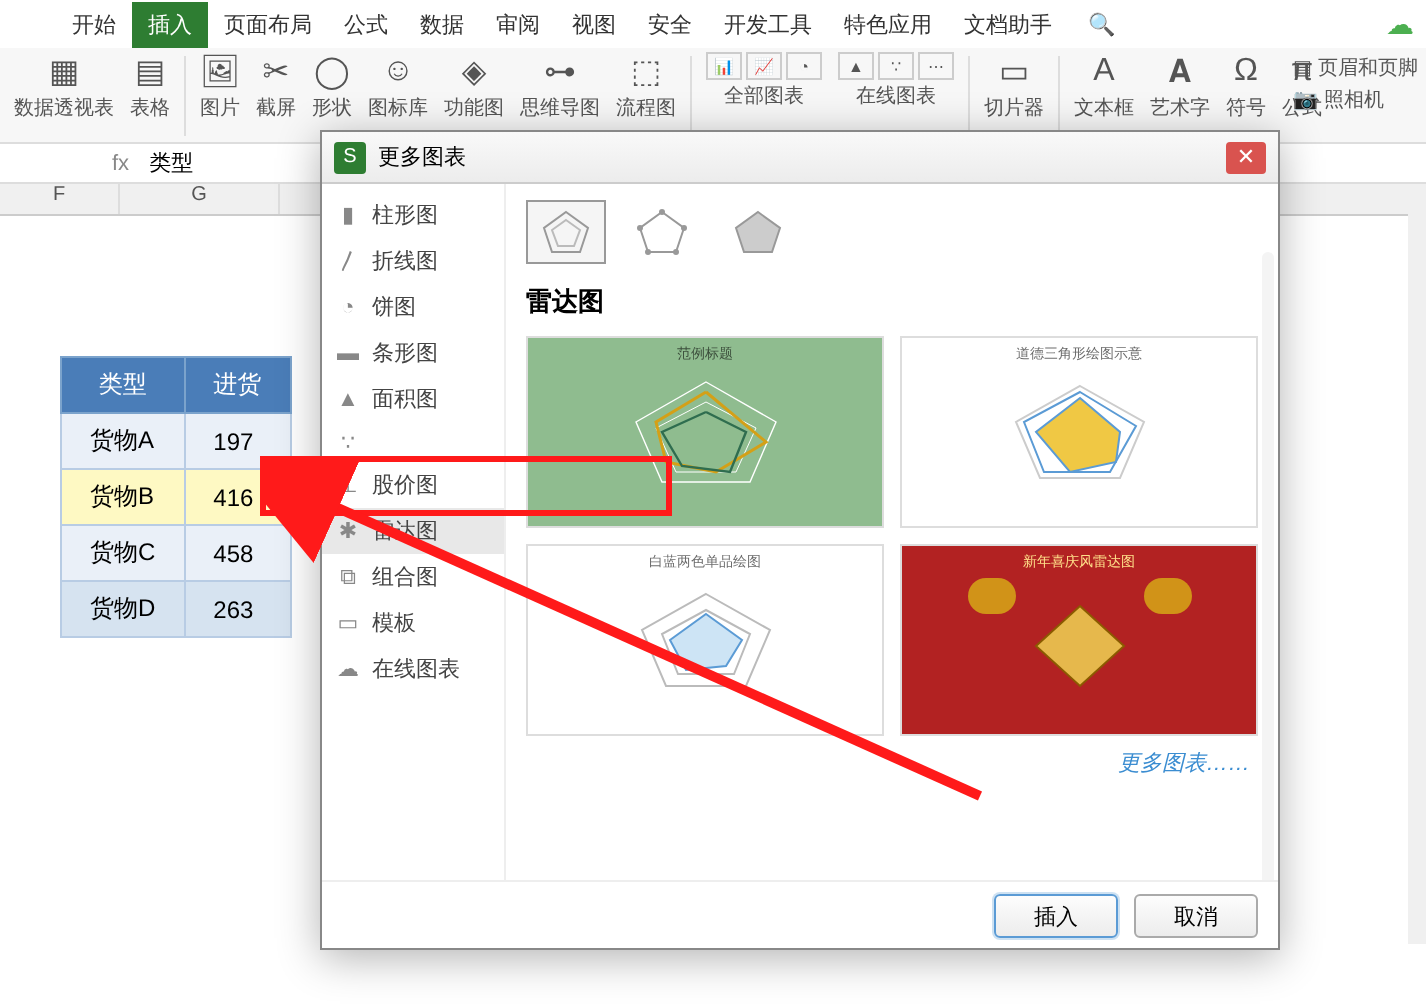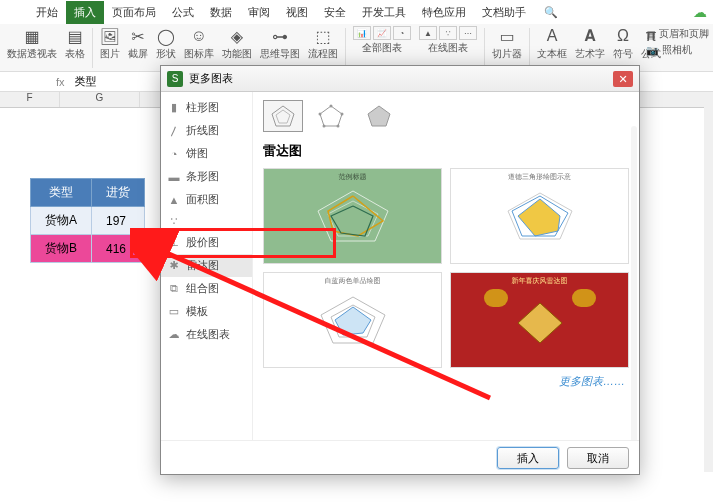--- a/index.html
+++ b/index.html
@@ -33,21 +33,21 @@
 
 .col-headers { display: flex; height: 16px; background: #f0f0f0; border-bottom: 1px solid #ccc; font-size: 10px; }
 .col-headers .ch { border-right: 1px solid #ddd; text-align: center; color: #555; }
 
 
 .sheet { position: relative; background: #fff; }
 .data-table { position: absolute; left: 30px; top: 70px; border-collapse: collapse; font-size: 12px; }
 .data-table th { background: #4a7db8; color: #fff; border: 1px solid #7ba3cc; padding: 5px 14px; font-weight: normal; }
 .data-table td { border: 1px solid #b8cce4; padding: 5px 14px; background: #eaf0f8; text-align: left; }
 .data-table tr:nth-child(odd) td { background: #d6e3f0; }
-.data-table tr.selected td { background: #ec4899; }
+.data-table tr.selected td { background: #fef9c3; }
 
 
 .dialog { position: absolute; left: 160px; top: 65px; width: 480px; height: 410px; background: #fff; border: 1px solid #888; box-shadow: 0 4px 20px rgba(0,0,0,0.3); }
 .dialog-title { display: flex; align-items: center; height: 26px; background: linear-gradient(#f9f9f9,#ececec); border-bottom: 1px solid #ccc; padding: 0 6px; font-size: 11px; }
 .dialog-title .logo { width: 16px; height: 16px; background: #2e7d32; border-radius: 2px; margin-right: 6px; display: flex; align-items: center; justify-content: center; color: #fff; font-size: 10px; }
 .dialog-title .close { margin-left: auto; width: 20px; height: 16px; background: #d9534f; color: #fff; text-align: center; font-size: 11px; line-height: 16px; border-radius: 2px; cursor: pointer; }
 
 .dialog-body { display: flex; height: 348px; }
 .chart-types { width: 92px; border-right: 1px solid #eee; padding: 4px 0; overflow: hidden; }
 .chart-types .ct { display: flex; align-items: center; gap: 5px; padding: 4px 6px; font-size: 11px; color: #444; cursor: pointer; }
@@ -217,20 +217,28 @@
       <th>进货</th>
     </tr>
     <tr>
           <td>货物A</td>
           <td>197</td>
         </tr>
     <tr class="selected">
           <td>货物B</td>
           <td>416</td>
         </tr>
+    <tr>
+          <td>货物C</td>
+          <td>458</td>
+        </tr>
+    <tr>
+          <td>货物D</td>
+          <td>263</td>
+        </tr>
   </tbody>
     </table>
 </div>
 
 <div class="scroll-track"></div>
 
 <div class="dialog">
   <div class="dialog-title">
     <div class="logo">S</div>
     <span>更多图表</span>

